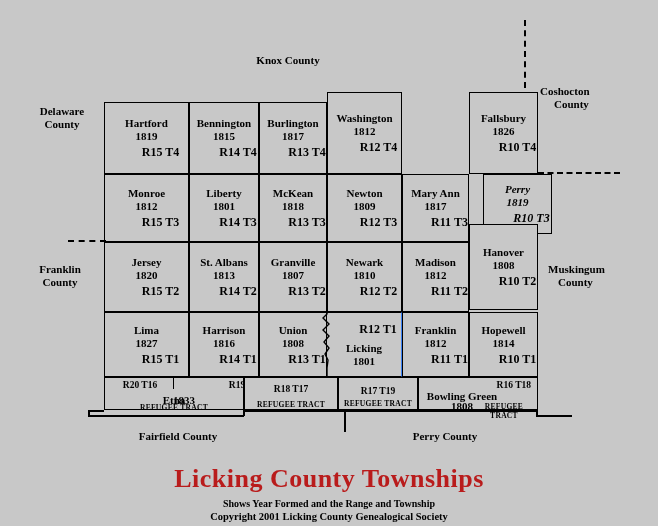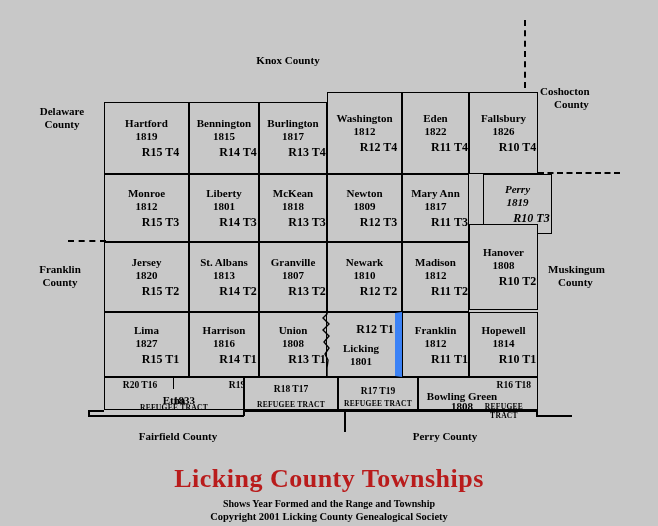--- a/index.html
+++ b/index.html
@@ -140,25 +140,20 @@
   <div class="cell" style="left:259px; top:102px; width:68px; height:72px;">
     <div class="nm">Burlington</div>
     <div class="yr">1817</div>
     <div class="rt">R13 T4</div>
   </div>
   <div class="cell" style="left:327px; top:92px; width:75px; height:82px;">
     <div class="nm">Washington</div>
     <div class="yr">1812</div>
     <div class="rt">R12 T4</div>
   </div>
-  <div class="cell" style="left:402px; top:92px; width:67px; height:82px;">
-    <div class="nm">Eden</div>
-    <div class="yr">1822</div>
-    <div class="rt">R11 T4</div>
-  </div>
   <div class="cell" style="left:469px; top:92px; width:69px; height:82px;">
     <div class="nm">Fallsbury</div>
     <div class="yr">1826</div>
     <div class="rt">R10 T4</div>
   </div>
 
   <div class="cell" style="left:104px; top:174px; width:85px; height:68px;">
     <div class="nm">Monroe</div>
     <div class="yr">1812</div>
     <div class="rt">R15 T3</div>
@@ -239,21 +234,21 @@
     <div class="nm">Franklin</div>
     <div class="yr">1812</div>
     <div class="rt">R11 T1</div>
   </div>
   <div class="cell" style="left:469px; top:312px; width:69px; height:65px;">
     <div class="nm">Hopewell</div>
     <div class="yr">1814</div>
     <div class="rt">R10 T1</div>
   </div>
 
-  <div class="cell" style="left:327px; top:312px; width:75px; height:65px; border-left:none; border-right:7px solid #3b82f6;align-items:center;">
+  <div class="cell" style="left:327px; top:312px; width:75px; height:65px; border-left:none; border-right:1px solid #3b82f6;align-items:center;">
     <div class="rt" style="margin:0 0 6px 0;">R12 T1</div>
     <div class="nm">Licking</div>
     <div class="yr">1801</div>
   </div>
 
   <svg class="jag" style="left:318px; top:306px; width:20px; height:74px;" viewBox="0 0 20 74">
     <polyline points="9,0 9,8 5,12 11,18 5,24 11,30 6,36 11,42 7,48 10,54 9,62 9,74" fill="none" stroke="#000" stroke-width="1.4"></polyline>
   </svg>
 
   <div class="strip" style="left:104px; top:377px; width:140px; height:33px;">

